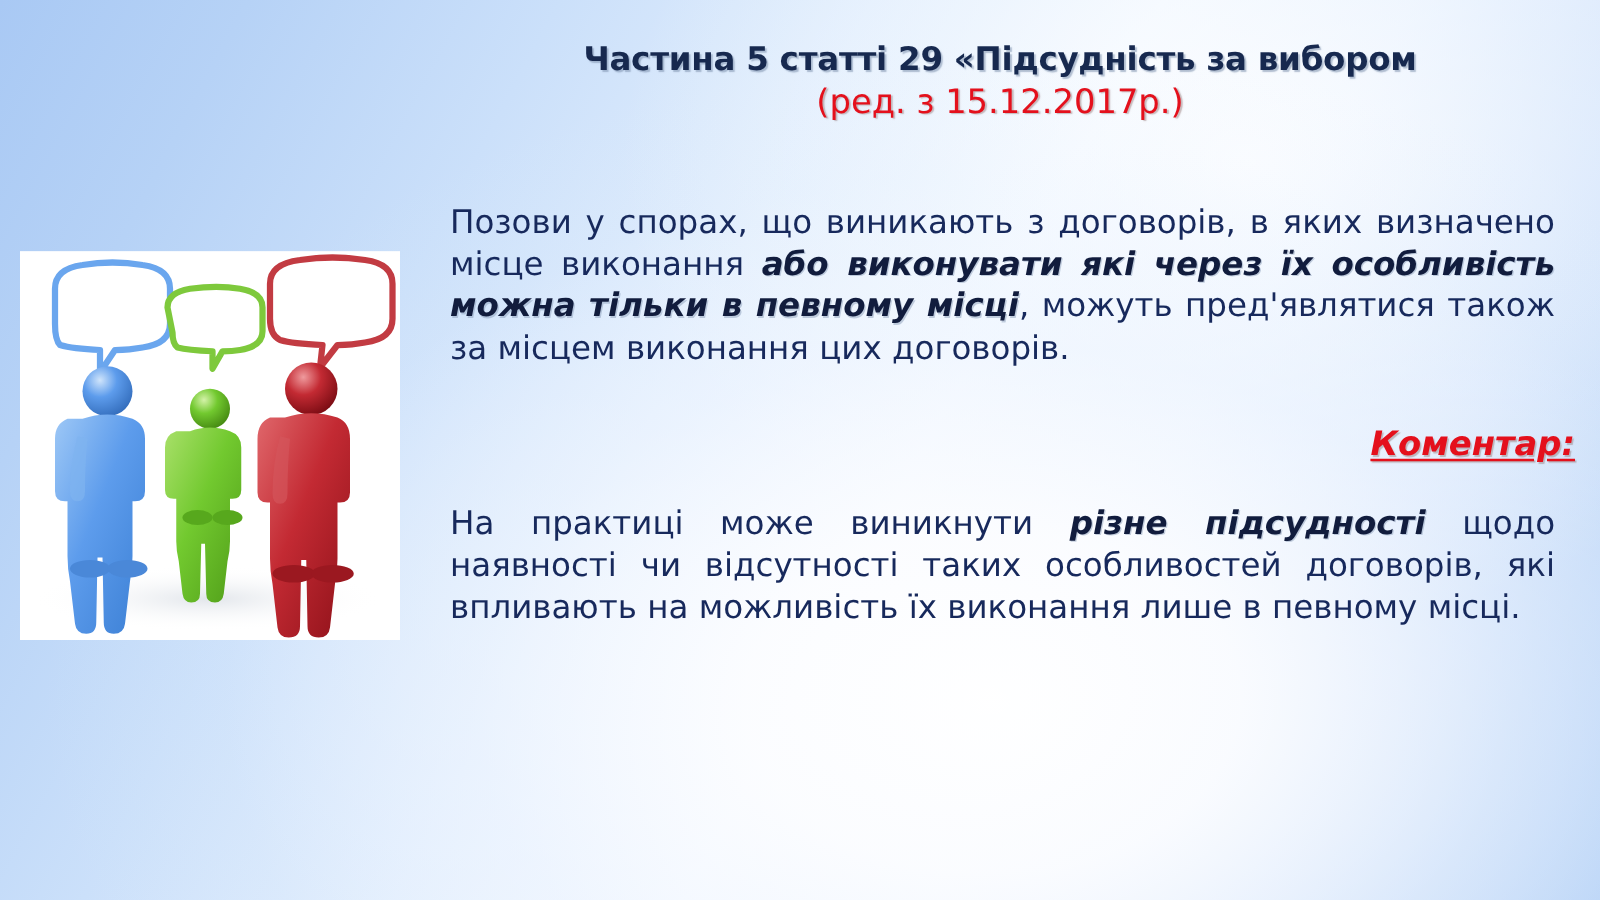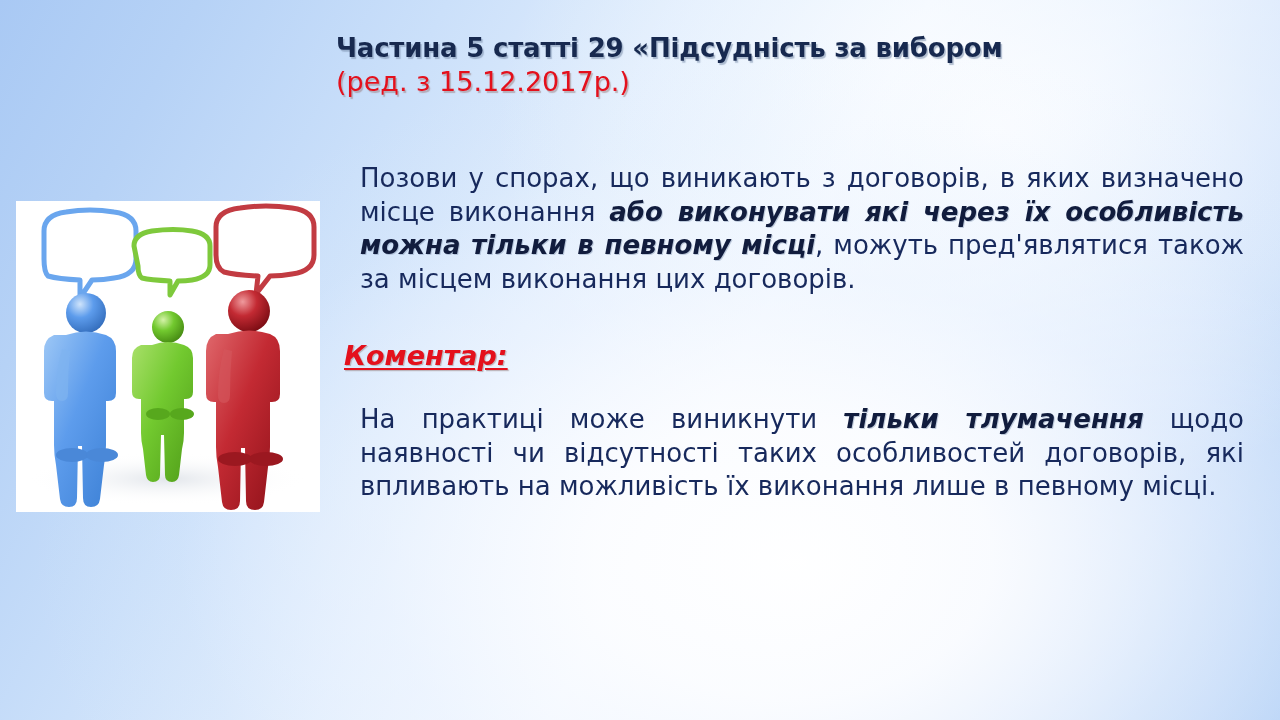--- a/index.html
+++ b/index.html
@@ -42,20 +42,21 @@
           #bdd6f7 91%,
           #aecdf5 100%);
   }
 
   
   .title-block {
     position: absolute;
     left: 336px;
     top: 32px;
     width: 928px;
+    text-align: center;
   }
   .title-line {
     font-family: "DejaVu Sans", sans-serif;
     font-weight: bold;
     font-size: 26px;
     line-height: 33px;
     color: #17294f;
     letter-spacing: -0.2px;
     text-shadow: 1.5px 1.5px 1px rgba(120,140,170,0.55);
   }
@@ -93,21 +94,21 @@
     text-shadow: 1px 1px 0.5px rgba(130,150,180,0.45);
   }
 
   .comment-head {
     font-family: "DejaVu Sans", sans-serif;
     font-weight: bold;
     font-style: italic;
     font-size: 27px;
     line-height: 34px;
     color: #e4101c;
-    text-align: left;
+    text-align: right;
     text-decoration: underline;
     text-underline-offset: 3px;
     text-shadow: 1.2px 1.2px 0.8px rgba(150,125,125,0.5);
     margin: 0;
   }
   .spacer-before-comment { height: 27px; }
   .spacer-after-comment  { height: 14px; }
 
   
   .photo {
@@ -222,18 +223,18 @@
   <div class="body-col">
 
     <p class="para"><span>Позови у спорах, що виникають з договорів, в яких визначено місце виконання </span><b class="em">або виконувати які через їх особливість можна тільки в певному місці</b><span>, можуть пред'являтися також за місцем виконання цих договорів.</span></p>
 
     <div class="spacer-before-comment"></div>
 
     <p class="comment-head">Коментар:</p>
 
     <div class="spacer-after-comment"></div>
 
-    <p class="para"><span>На практиці може виникнути </span><b class="em">тільки тлумачення</b><span> щодо наявності чи відсутності таких особливостей договорів, які впливають на можливість їх виконання лише в певному місці.</span></p>
+    <p class="para"><span>На практиці може виникнути </span><b class="em">різне підсудності</b><span> щодо наявності чи відсутності таких особливостей договорів, які впливають на можливість їх виконання лише в певному місці.</span></p>
 
 
   </div>
 
 </div>
 
 </body></html>

